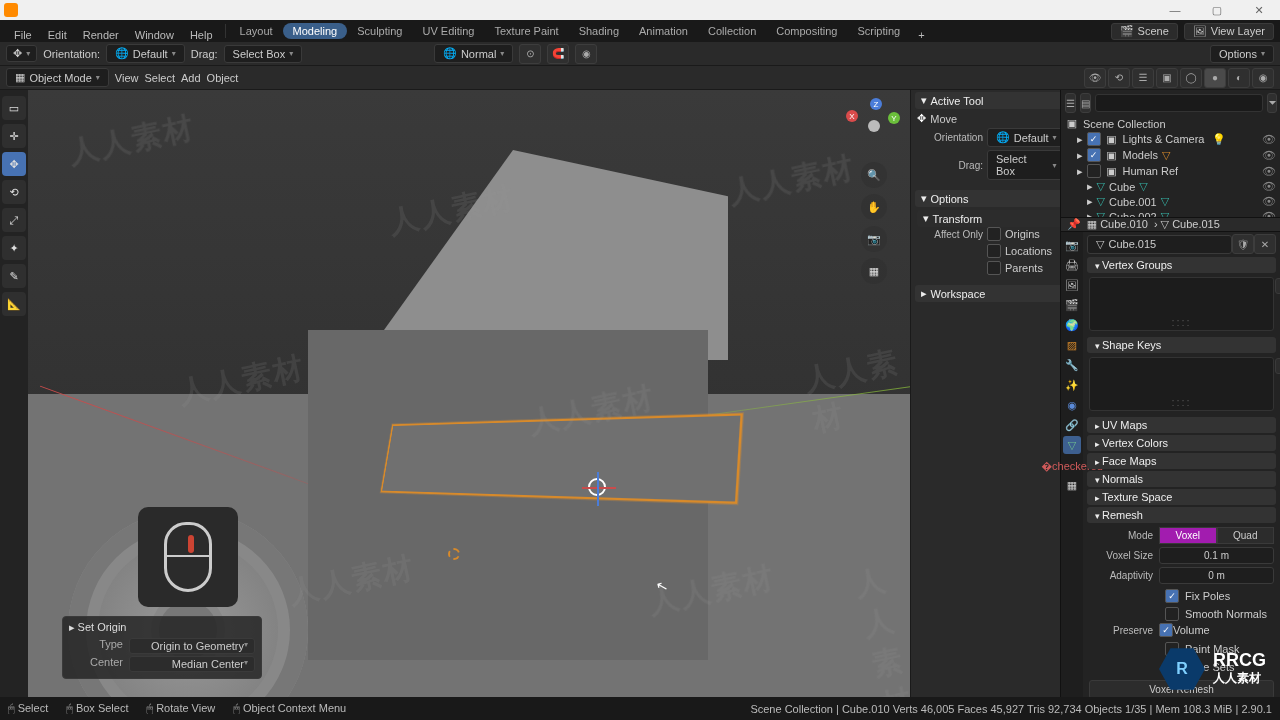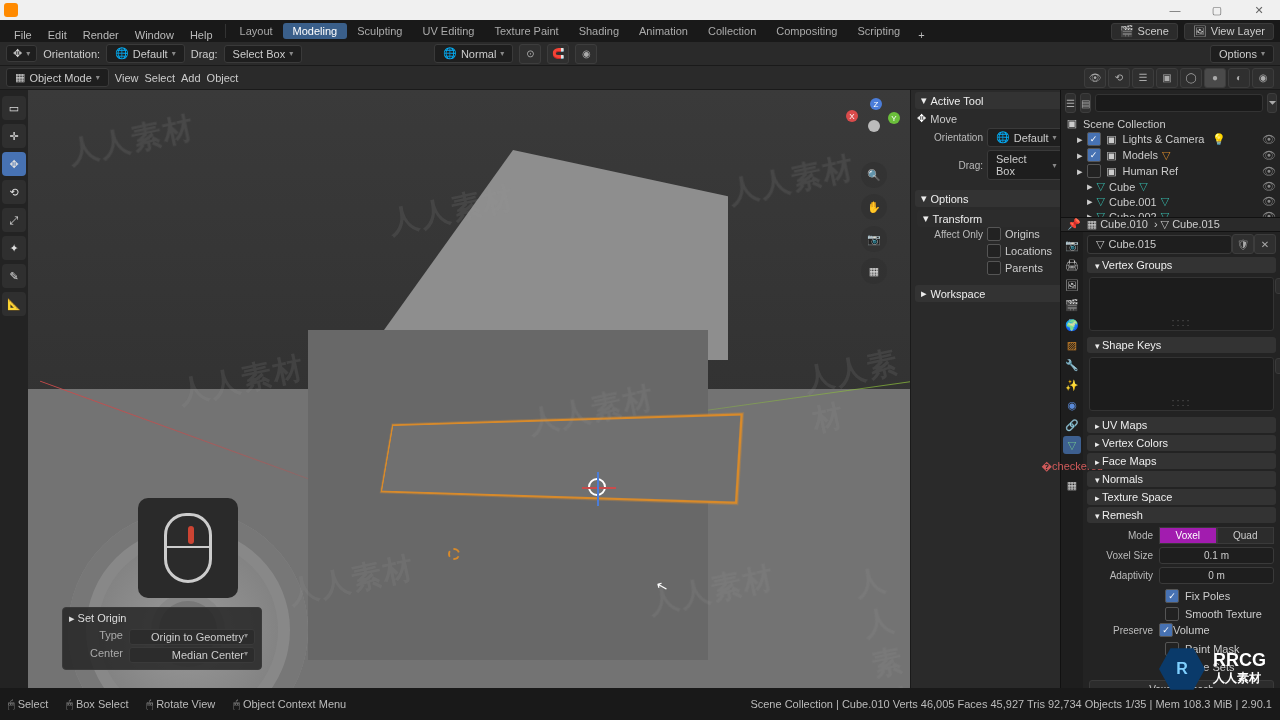--- a/index.html
+++ b/index.html
@@ -6,21 +6,21 @@
 body { width: 1280px; height: 720px; background: #232323; color: #cccccc; overflow: hidden; display: flex; flex-direction: column; }
 .titlebar { height: 20px; background: #f0f0f0; color: #000; display: flex; align-items: center; padding: 0 4px; font-size: 11px; }
 .titlebar .logo { width: 14px; height: 14px; background: #ff8a00; border-radius: 3px; margin-right: 6px; }
 .titlebar .win-ctrls { margin-left: auto; display: flex; gap: 8px; color: #666; }
 .titlebar .win-ctrls span { width: 34px; text-align: center; cursor: default; }
 
 .menubar { height: 22px; background: #191919; display: flex; align-items: center; padding: 0 6px; font-size: 11px; }
 .menubar .mitem { padding: 0 8px; color: #bbb; margin-top: 8px; }
 .menubar .sep { width: 1px; height: 14px; background: #333; margin: 0 4px; }
 .menubar .tab { padding: 0 10px; color: #aaa; }
-.menubar .tab.active { background: #3a5f8a; color: #fff; border-radius: 3px; padding: 2px 10px; }
+.menubar .tab.active { background: #3a5f8a; color: #fff; border-radius: 8px; padding: 2px 10px; }
 .menubar .right { margin-left: auto; display: flex; align-items: center; gap: 6px; }
 .pill { background: #2b2b2b; border: 1px solid #3a3a3a; border-radius: 3px; padding: 1px 8px; display: inline-flex; align-items: center; gap: 4px; color: #ccc; }
 
 .toolbar2 { height: 24px; background: #2a2a2a; border-bottom: 1px solid #1a1a1a; display: flex; align-items: center; padding: 0 6px; gap: 6px; }
 .dd { background: #1e1e1e; border: 1px solid #3a3a3a; border-radius: 3px; padding: 2px 8px; display: inline-flex; align-items: center; gap: 4px; color: #ccc; }
 .dd.small { padding: 1px 6px; }
 .chev { font-size: 8px; color: #888; }
 .toolbar2 .right { margin-left: auto; display: flex; gap: 4px; align-items: center; }
 
 .mode-row { height: 24px; background: #2a2a2a; border-bottom: 1px solid #1a1a1a; display: flex; align-items: center; padding: 0 6px; gap: 6px; }
@@ -120,21 +120,21 @@
 .field .fv { flex: 1; background: #1e1e1e; border: 1px solid #3a3a3a; border-radius: 3px; padding: 2px 6px; text-align: center; font-size: 10px; }
 .btn-row { display: flex; gap: 0; }
 .btn-row .b { flex: 1; background: #2c2c2c; border: 1px solid #3a3a3a; padding: 2px 0; text-align: center; font-size: 10px; }
 .btn-row .b.active { background: #a21caf; color: #fff; }
 .wide-btn { background: #2c2c2c; border: 1px solid #3a3a3a; border-radius: 3px; padding: 3px; text-align: center; font-size: 10px; margin-top: 4px; }
 .empty-box { height: 54px; background: #1c1c1c; border: 1px solid #333; border-radius: 3px; position: relative; }
 .empty-box .add { position: absolute; right: -18px; top: 0; width: 16px; height: 16px; background: #2c2c2c; border: 1px solid #3a3a3a; border-radius: 3px; text-align: center; line-height: 14px; }
 .empty-box .dots { position: absolute; bottom: 2px; left: 50%; transform: translateX(-50%); color: #555; letter-spacing: 2px; }
 .cb-row { display: flex; align-items: center; gap: 6px; padding: 2px 0 2px 76px; font-size: 10px; }
 
-.statusbar { height: 32px; background: #191919; color: #bbb; display: flex; align-items: center; padding: 0 8px; font-size: 10px; gap: 18px; }
+.statusbar { height: 23px; background: #191919; color: #bbb; display: flex; align-items: center; padding: 0 8px; font-size: 10px; gap: 18px; }
 .statusbar .r { margin-left: auto; display: flex; gap: 10px; }
 
 .rrcg-badge { position: absolute; right: 14px; bottom: 28px; display: flex; align-items: center; gap: 8px; z-index: 50; }
 .rrcg-badge .hex { width: 46px; height: 46px; background: #0a3a6a; clip-path: polygon(25% 5%, 75% 5%, 100% 50%, 75% 95%, 25% 95%, 0 50%); display:flex; align-items:center; justify-content:center; color:#7fd0ff; font-weight:bold; font-size:16px; }
 .rrcg-badge .txt { color:#fff; font-weight:bold; font-size:18px; line-height:16px; text-align:left; }
 </style>
 </head>
 <body>
 
 <div class="titlebar">
@@ -486,21 +486,21 @@
             <div class="field">
                 <span class="fl">Adaptivity</span>
                 <span class="fv">0 m</span>
               </div>
             <div class="cb-row">
                 <span class="check on">✓</span>
                 <span>Fix Poles</span>
               </div>
             <div class="cb-row">
                 <span class="check"></span>
-                <span>Smooth Texture</span>
+                <span>Smooth Normals</span>
               </div>
             <div class="field">
                 <span class="fl">Preserve</span>
                 <span class="check on">✓</span> 
                 <span>Volume</span>
               </div>
             <div class="cb-row">
                 <span class="check"></span>
                 <span>Paint Mask</span>
               </div>

